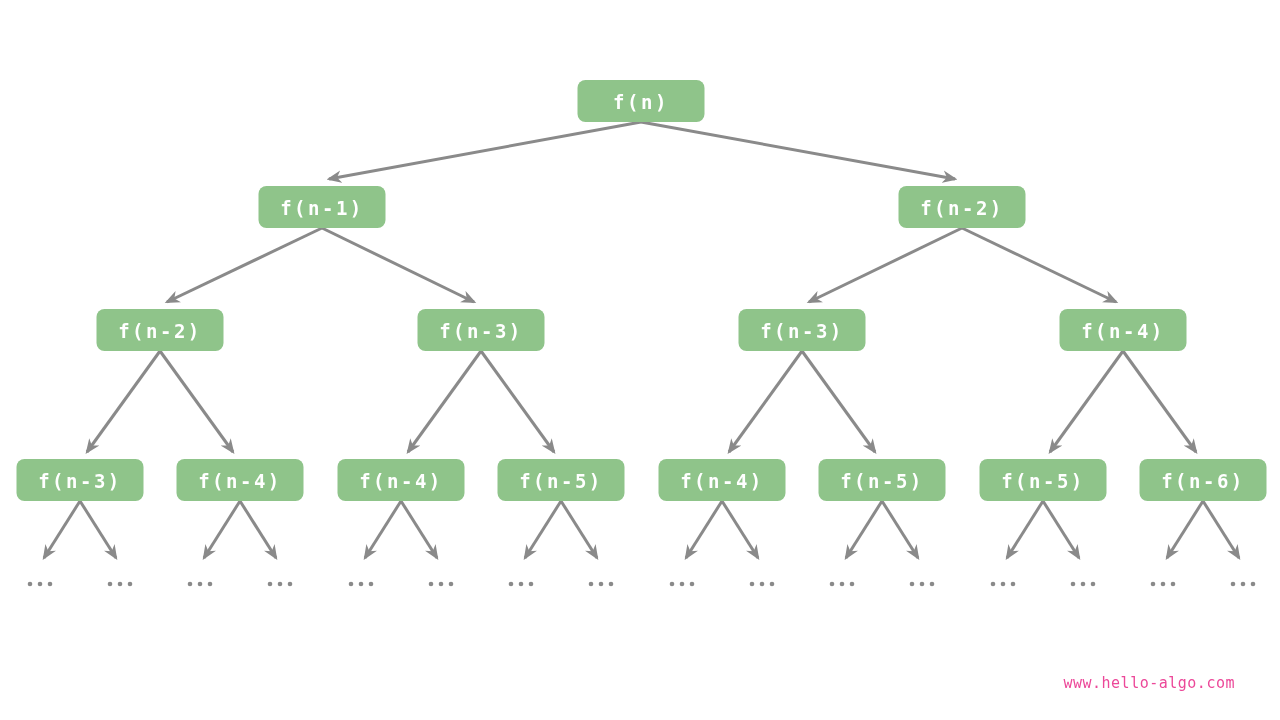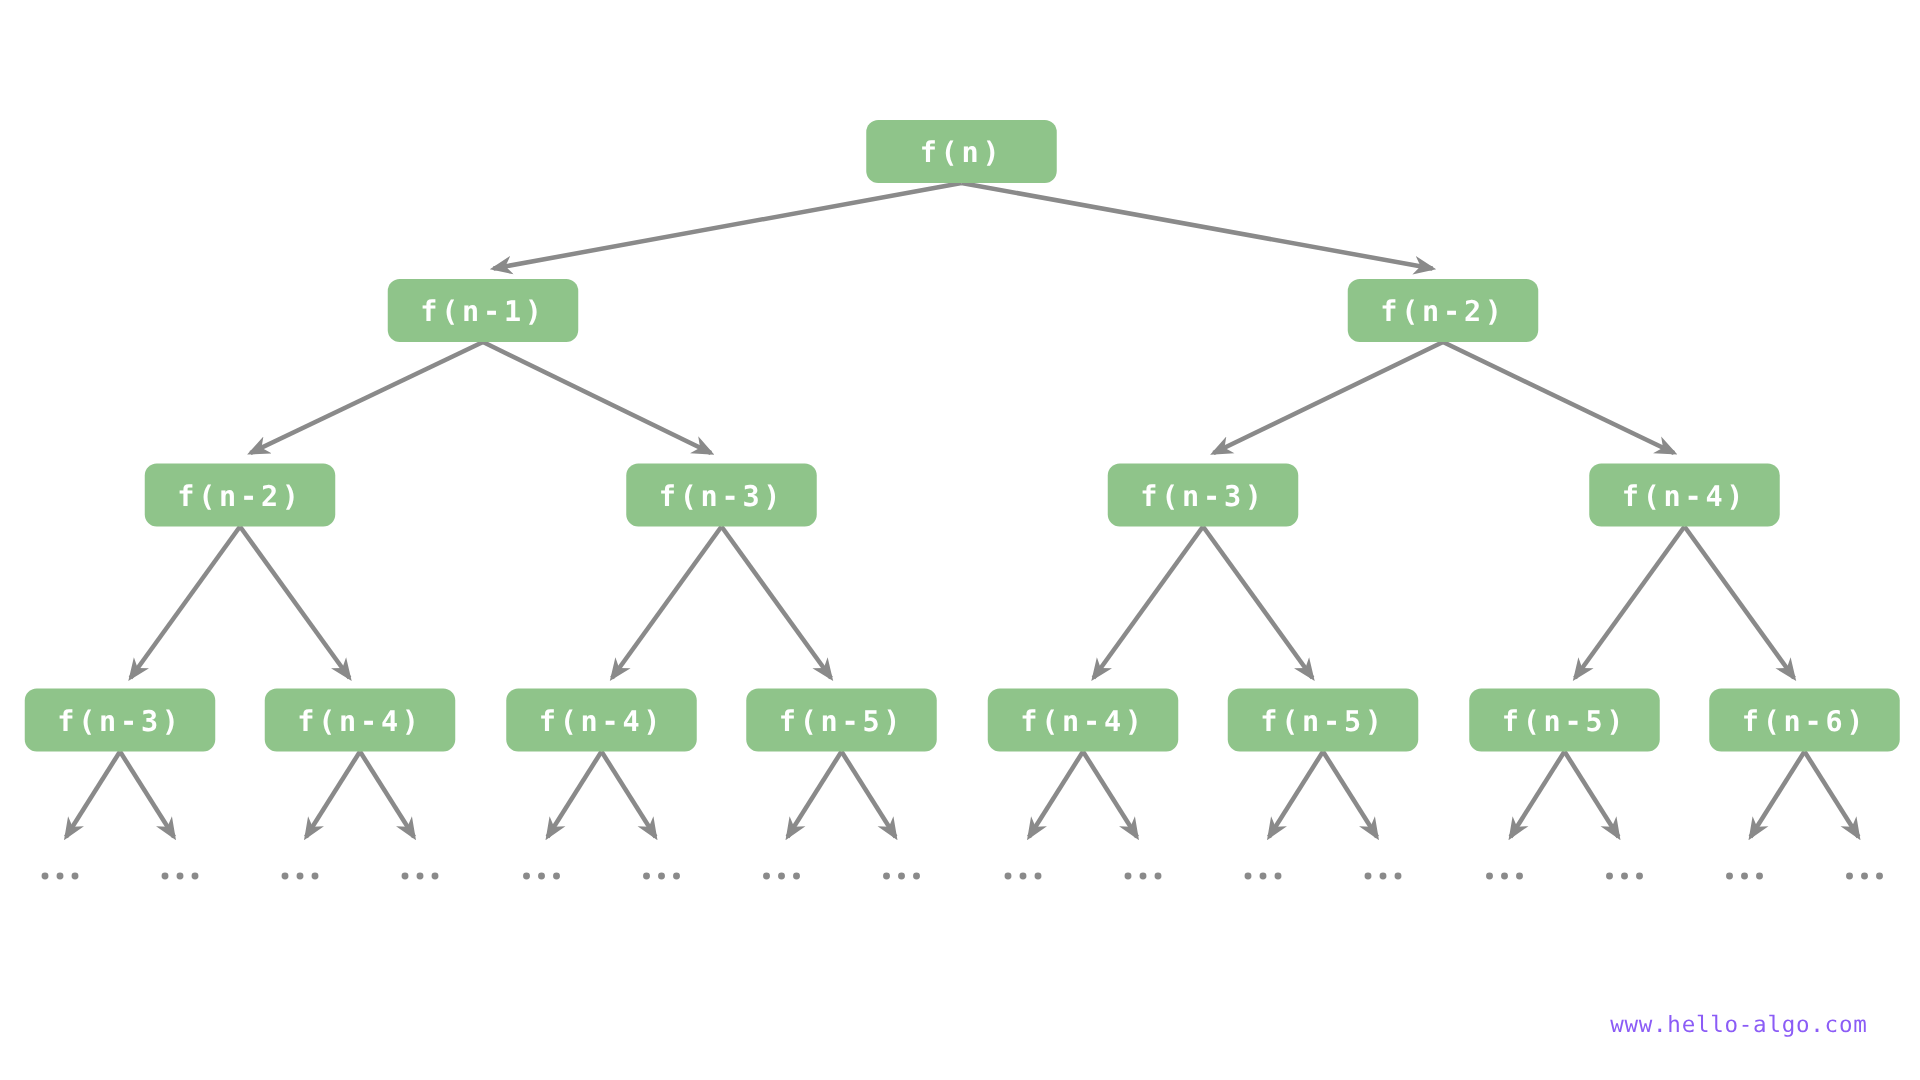--- a/index.html
+++ b/index.html
@@ -16,24 +16,24 @@
     overflow: hidden;
   }
   .stage svg {
     position: absolute;
     left: 0;
     top: 0;
   }
   .watermark {
     position: absolute;
     top: 674px;
-    right: 35px;
+    right: 45px;
     font-size: 15px;
     letter-spacing: 0.5px;
-    color: #8b5cf6;
+    color: #ec4899;
     font-family: "DejaVu Sans Mono", "Liberation Mono", monospace;
     user-select: none;
   }
 </style>
 </head>
 <body>
 
 <div class="stage">
   <svg width="1280" height="720" viewBox="0 0 1280 720" xmlns="http://www.w3.org/2000/svg">
       <defs>

